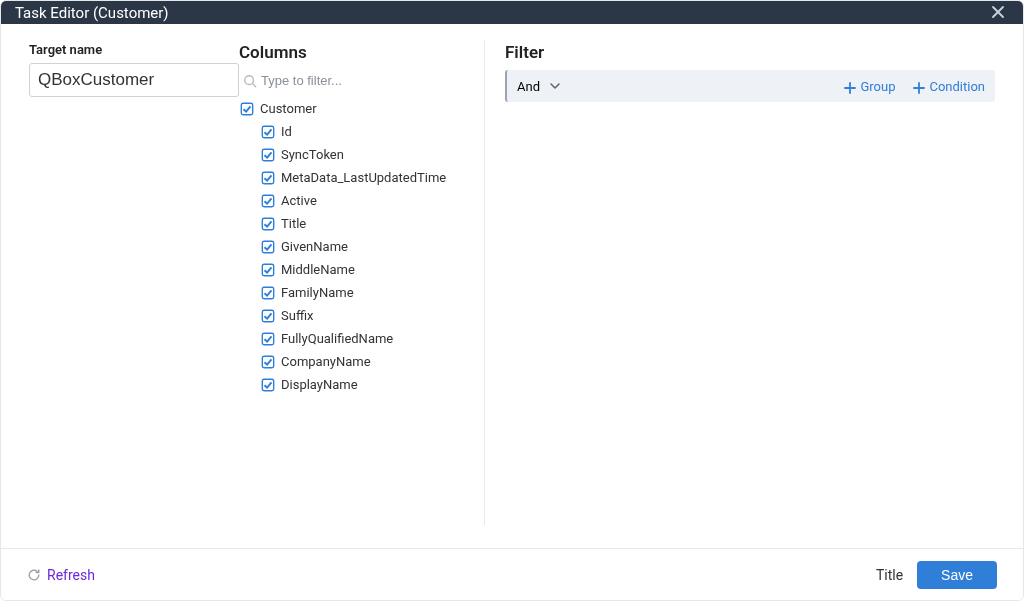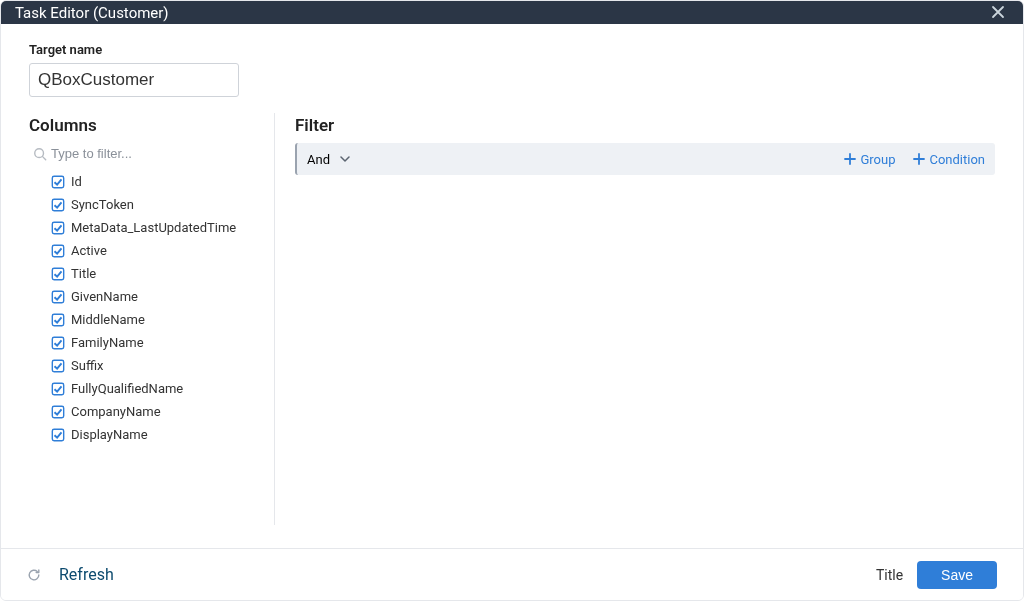--- a/index.html
+++ b/index.html
@@ -26,21 +26,21 @@
     }
     .close-icon {
       cursor: pointer;
       padding: 4px;
       color: #cbd5dc;
       font-size: 18px;
       line-height: 1;
     }
     .body {
       display: flex;
-      flex-direction: column;
+      flex-direction: row;
       height: calc(601px - 40px - 52px);
       padding: 18px 28px 0 28px;
     }
     .top-section {
       margin-bottom: 18px;
     }
     .label-target {
       font-size: 13px;
       font-weight: 600;
       color: #222;
@@ -143,39 +143,39 @@
       height: 28px;
       padding: 16px 10px;
       font-size: 13px;
     }
     .filter-left { display: flex; align-items: center; gap: 10px; cursor: pointer; }
     .chevron-down {
       width: 10px; height: 10px;
     }
     .filter-actions { display: flex; gap: 18px; }
     .filter-action {
-      display: flex; align-items: center; gap: 4px;
+      display: flex; align-items: flex-end; gap: 4px;
       color: #2f7ed8; cursor: pointer; font-size: 13px;
     }
     .filter-action svg { width: 12px; height: 12px; }
 
     .footer {
       height: 52px;
       border-top: 1px solid #e5e7eb;
       display: flex;
       align-items: center;
       justify-content: space-between;
       padding: 0 26px;
       position: absolute;
       left: 0; right: 0; bottom: 0;
       background: #fff;
     }
     .refresh-btn {
-      display: flex; align-items: center; gap: 18px;
-      color: #0c4a6e; font-size: 16px; cursor: pointer;
+      display: flex; align-items: center; gap: 6px;
+      color: #6d28d9; font-size: 14px; cursor: pointer;
     }
     .footer-right { display: flex; align-items: center; gap: 14px; }
     .cancel-btn { color: #333; font-size: 14px; cursor: pointer; }
     .save-btn {
       background: #2f7ed8;
       color: #fff;
       border: none;
       border-radius: 4px;
       padding: 6px 24px;
       font-size: 14px;
@@ -204,20 +204,27 @@
     <div class="col-left">
       <div class="section-title">Columns</div>
       <div class="filter-wrap">
         <svg width="14" height="14" viewBox="0 0 16 16">
             <circle cx="7" cy="7" r="5" fill="none" stroke="#b6bbc2" stroke-width="1.6"></circle>
             <line x1="11" y1="11" x2="14.5" y2="14.5" stroke="#b6bbc2" stroke-width="1.6" stroke-linecap="round"></line>
           </svg>
         <input class="type-filter" type="text" placeholder="Type to filter..." style="">
       </div>
       <div class="tree" id="tree">
+          <div class="tree-row root">
+            <svg class="cb-icon" viewBox="0 0 16 16">
+              <rect x="1.5" y="1.5" width="13" height="13"></rect>
+              <path d="M4 8.2 L7 11 L12 5"></path>
+            </svg>
+            <span>Customer</span>
+          </div>
           <div class="tree-row child">
             <svg class="cb-icon" viewBox="0 0 16 16">
               <rect x="1.5" y="1.5" width="13" height="13"></rect>
               <path d="M4 8.2 L7 11 L12 5"></path>
             </svg>
             <span>Id</span>
           </div>
           <div class="tree-row child">
             <svg class="cb-icon" viewBox="0 0 16 16">
               <rect x="1.5" y="1.5" width="13" height="13"></rect>

